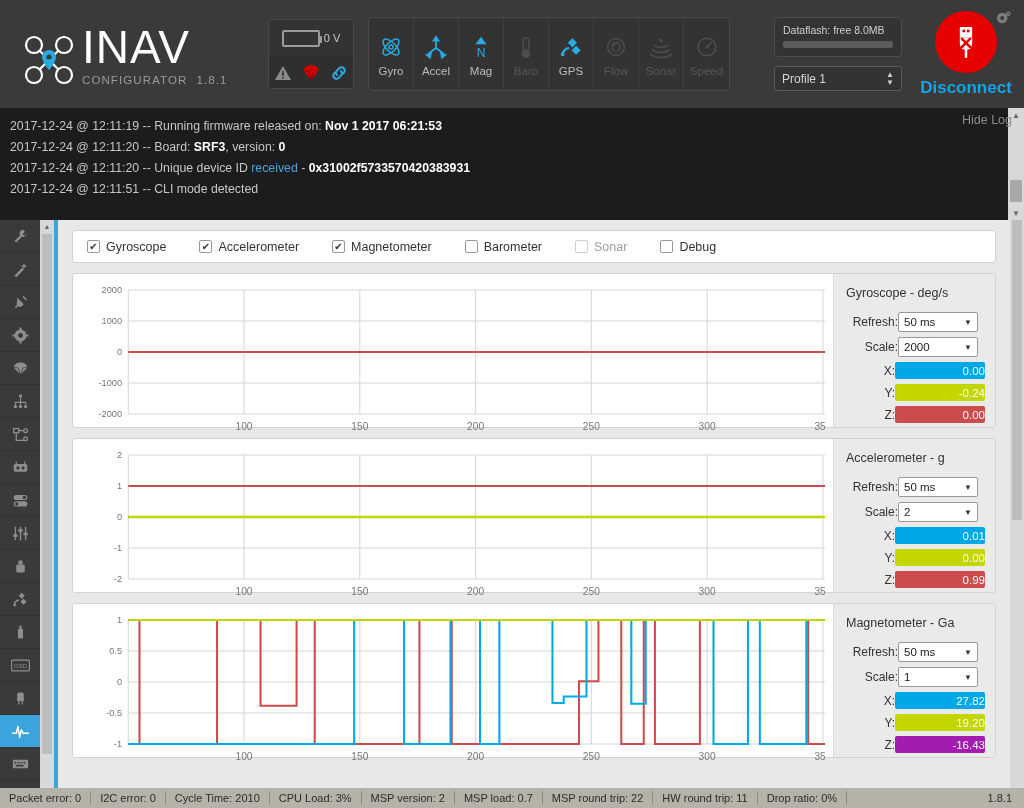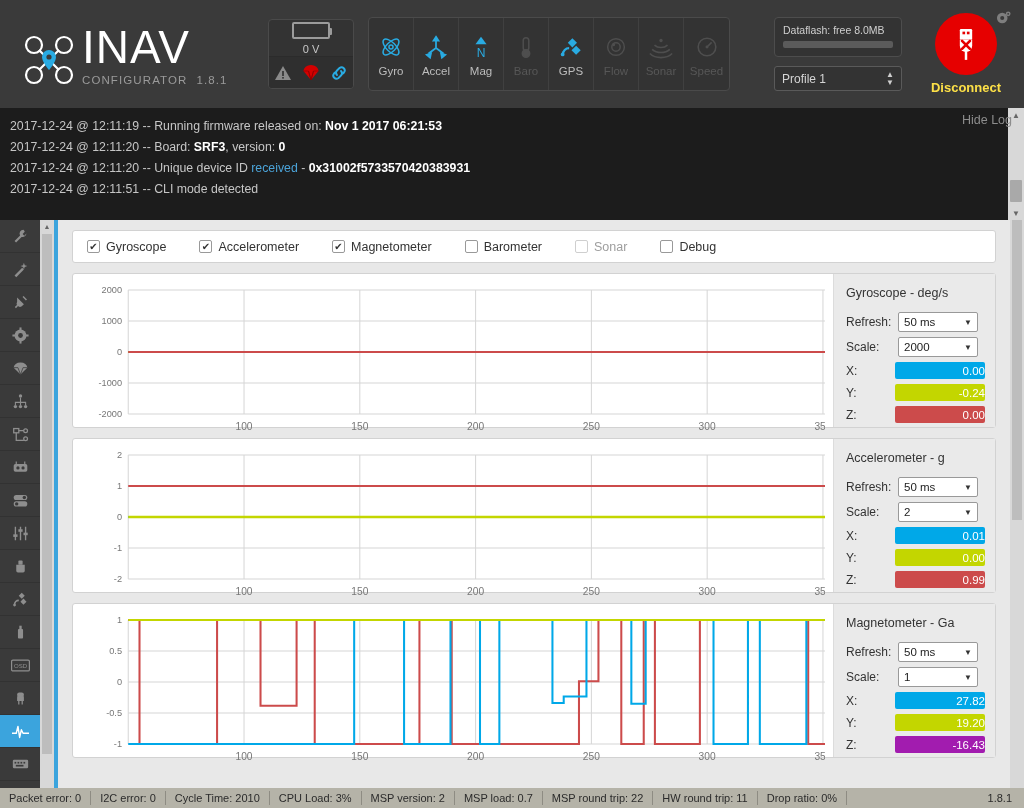--- a/index.html
+++ b/index.html
@@ -19,21 +19,21 @@
   .logo-mark { width: 54px; height: 54px; margin-top: 12px; }
   .logo-text-wrap { margin-left: 6px; }
   .logo-title { font-size: 46px; color: #fff; font-weight: 300; letter-spacing: 1px; line-height: 52px; }
   .logo-sub { font-size: 11.5px; color: #9a9a9a; letter-spacing: 1.1px; margin-top: 1px; }
   .logo-sub .ver { margin-left: 9px; }
 
   .batt-box {
     width: 86px; margin-left: 18px; background: #333; border-radius: 4px;
     border: 1px solid #4a4a4a; overflow: hidden;
   }
-  .batt-top { height: 36px; display: flex; align-items: center; justify-content: center; gap: 4px; flex-direction: column; }
+  .batt-top { height: 36px; display: flex; align-items: center; justify-content: center; gap: 4px; }
   .batt-icon { width: 38px; height: 17px; border: 2px solid #9b9b9b; border-radius: 2px; position: relative; }
   .batt-icon:after { content:""; position:absolute; right:-4px; top:4px; width:3px; height:7px; background:#9b9b9b; border-radius:0 1px 1px 0;}
   .batt-volt { font-size: 11px; color: #c8c8c8; }
   .batt-bot { height: 32px; border-top: 1px solid #2b2b2b; background: #2f2f2f;
     display: flex; align-items: center; justify-content: space-around; }
   .st-ico { width: 18px; height: 18px; }
 
   .sensor-bar {
     margin-left: 14px; height: 74px; background: #333; border: 1px solid #4a4a4a;
     border-radius: 4px; display: flex; align-items: stretch;
@@ -57,21 +57,21 @@
     margin-top: 9px; height: 25px; background: #333; border: 1px solid #5a5a5a; border-radius: 3px;
     display: flex; align-items: center; padding: 0 7px; font-size: 12px; color: #d5d5d5;
   }
   .profile-sel .updown { margin-left: auto; font-size: 8px; line-height: 8px; color: #cfcfcf; text-align: center; }
 
   .disc-col { width: 108px; display: flex; flex-direction: column; align-items: center; margin-left: 10px; }
   .disc-circle {
     width: 62px; height: 62px; border-radius: 50%; background: #e60000;
     display: flex; align-items: center; justify-content: center;
   }
-  .disc-label { font-size: 13px; color: #fde047; font-weight: bold; margin-top: 5px; }
+  .disc-label { font-size: 17px; color: #0ea5e9; font-weight: bold; margin-top: 5px; }
   .gear-top { position: absolute; right: 12px; top: 10px; }
 
   
   .log {
     position: absolute; top: 108px; left: 0; width: 1008px; height: 112px;
     background: #1c1c1c; padding: 8px 0 0 10px; overflow: hidden;
   }
   .log-line { font-size: 12.3px; color: #c6c6c6; line-height: 21px; white-space: nowrap; }
   .log-line b { color: #fff; }
   .log-line .lk { color: #4ba3d8; }
@@ -120,21 +120,21 @@
     margin-top: 10px; background: #fff; border: 1px solid #d2d2d2; border-radius: 3px;
     display: flex; height: 155px;
   }
   .plot-wrap { flex: 1; padding: 6px 8px 4px 4px; position: relative; }
   .info-wrap {
     width: 162px; border-left: 1px solid #dcdcdc; background: #eaeaea;
     padding: 12px 10px 0 12px;
   }
   .info-title { font-size: 12.5px; color: #333; margin-bottom: 12px; }
   .info-row { display: flex; align-items: center; margin-bottom: 5px; }
-  .info-key { font-size: 12px; color: #333; width: 52px; }
+  .info-key { font-size: 12px; color: #333; width: 52px; text-align: right; }
   .sel {
     width: 80px; height: 20px; background: #fff; border: 1px solid #999; border-radius: 2px;
     display: flex; align-items: center; padding: 0 5px; font-size: 11.5px; color: #222;
   }
   .sel .caret { margin-left: auto; font-size: 8px; color: #333; }
   .val {
     width: 95px; height: 17px; border-radius: 2px; font-size: 11.5px; color: #fff;
     display: flex; align-items: center; justify-content: flex-end; 
   }
 

